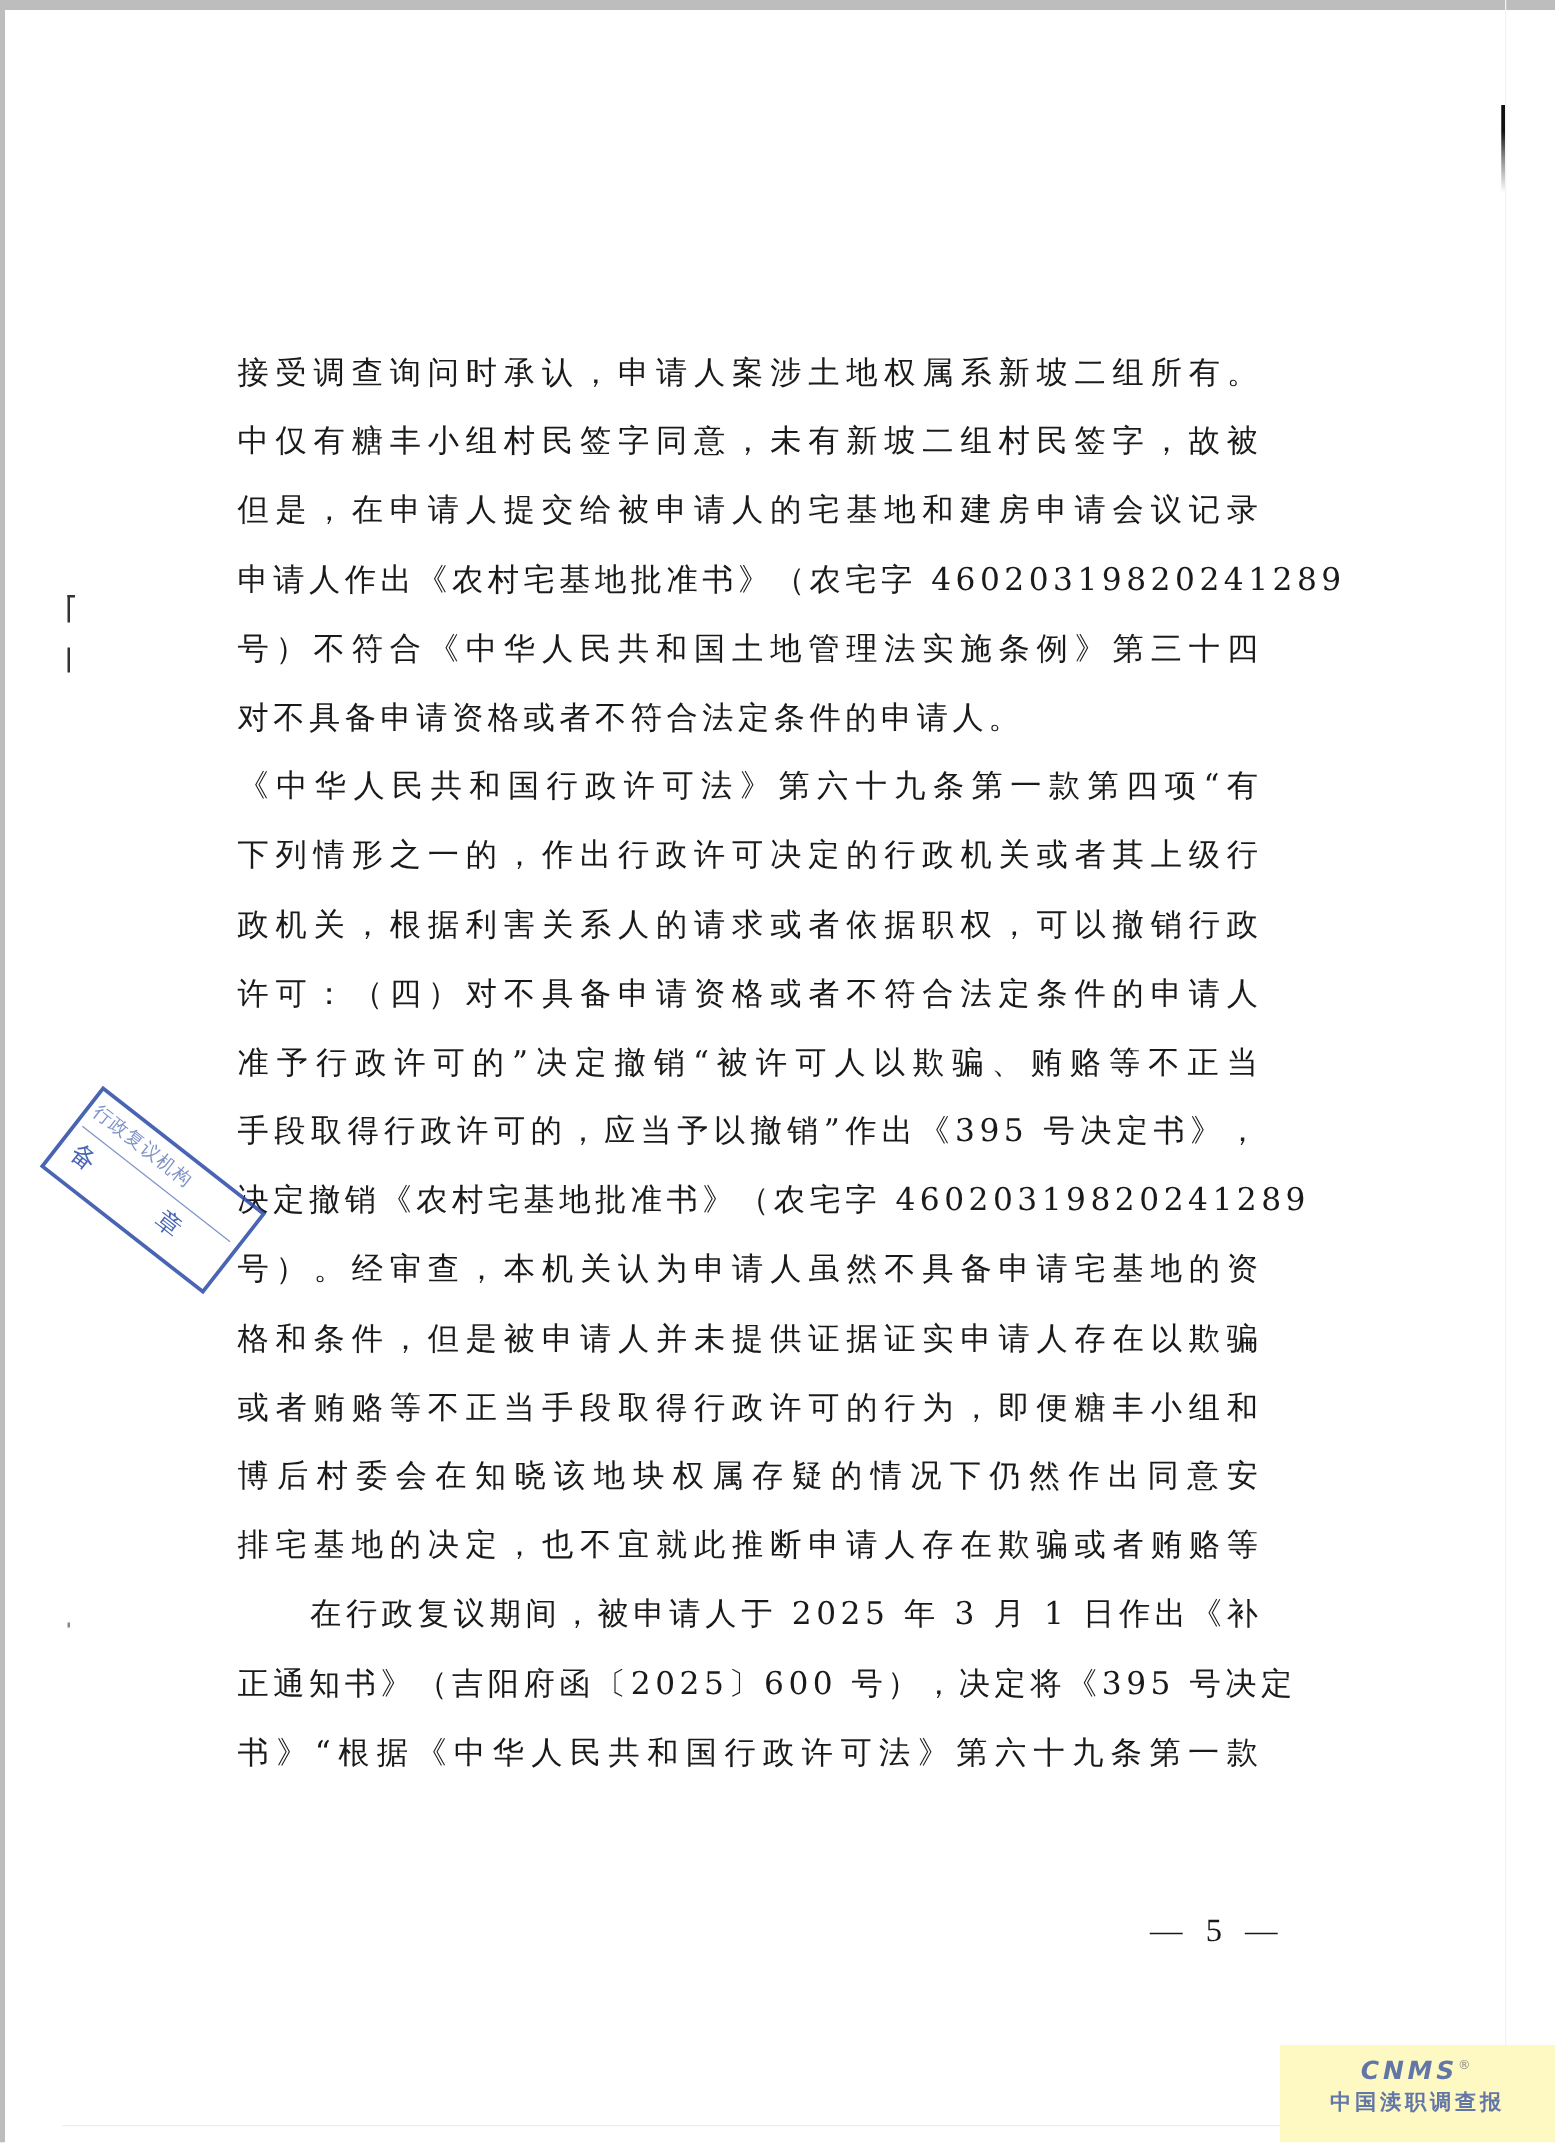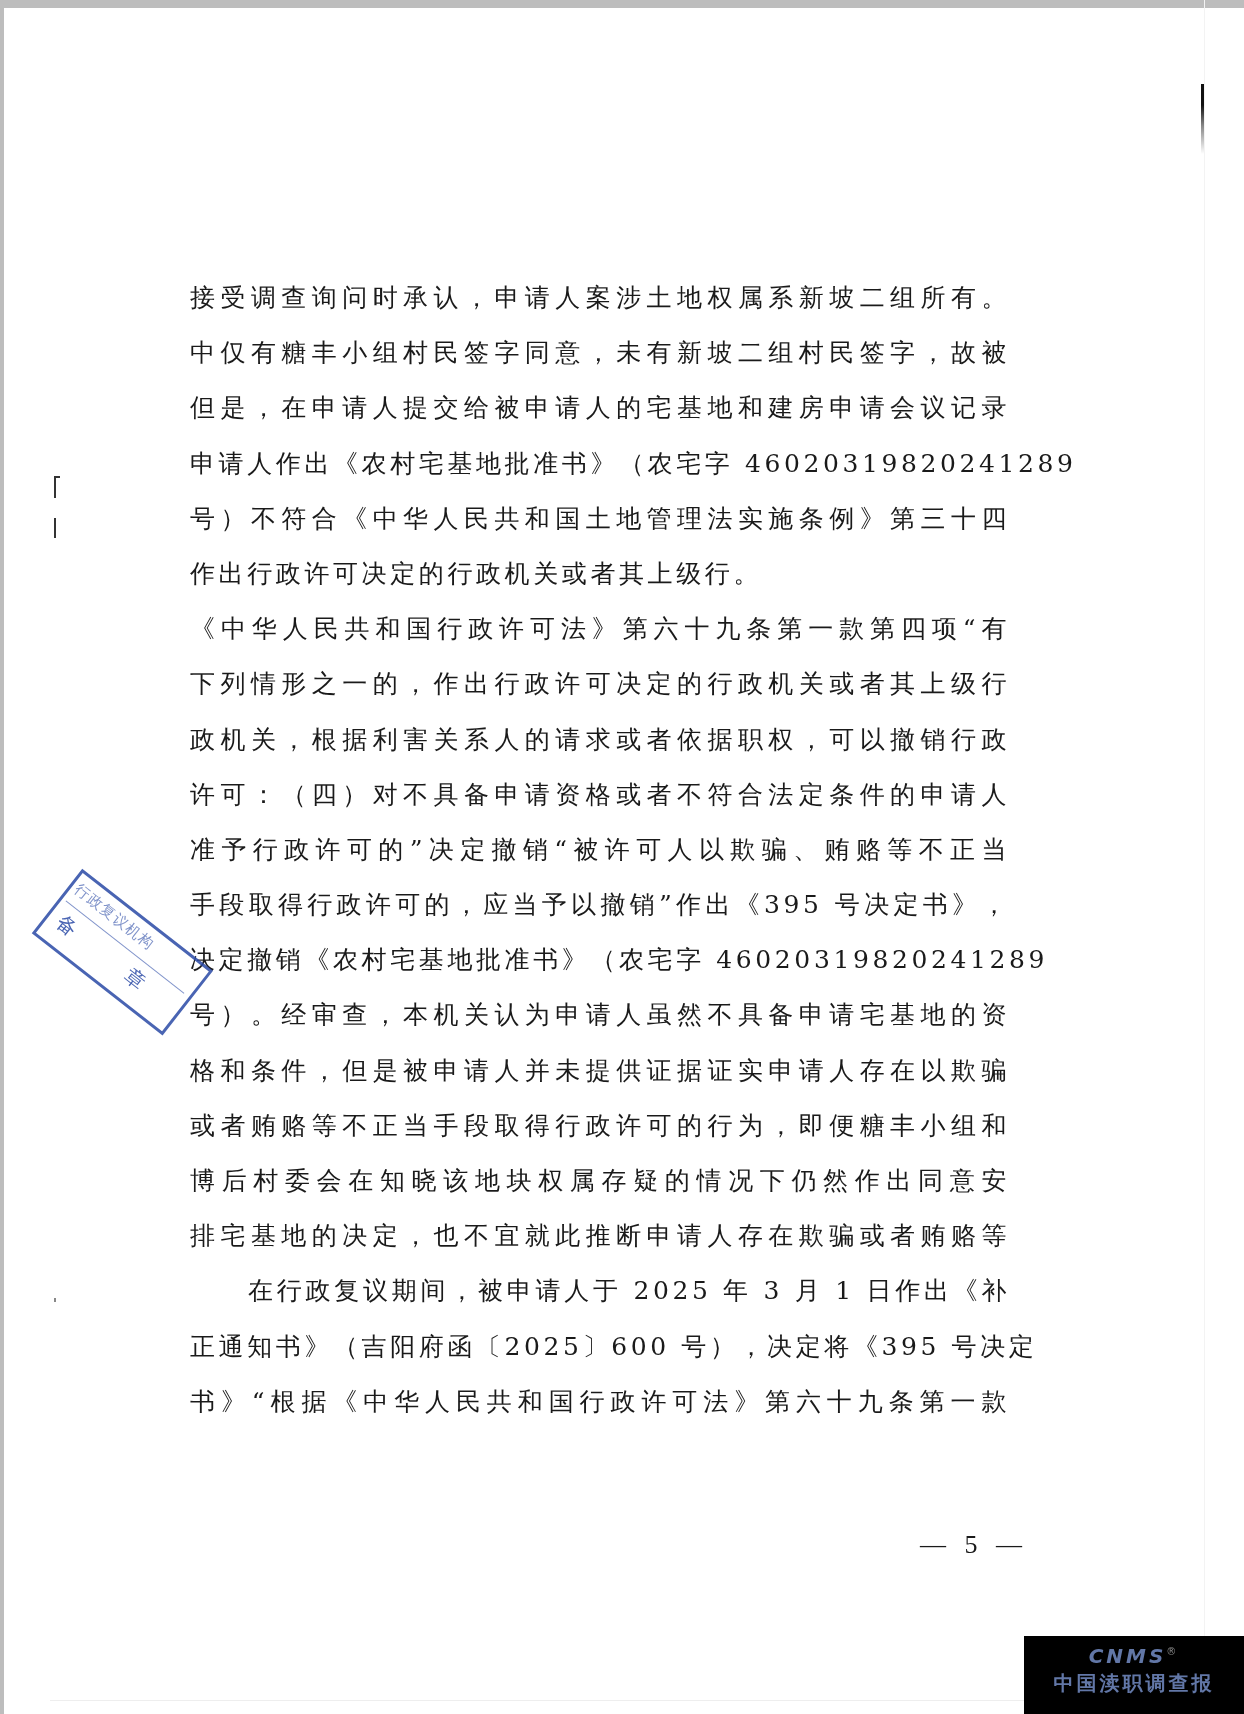--- a/index.html
+++ b/index.html
@@ -47,30 +47,30 @@
   }
   .stamp-top {
     position: absolute; left: 4px; top: 6px; width: 150px; height: 26px;
     border-bottom: 1.5px solid #2a4aa6; white-space: nowrap; overflow: hidden;
     font-size: 15px; opacity: 0.7;
   }
   .stamp-bottom { position: absolute; left: 10px; top: 38px; width: 140px; font-size: 20px; letter-spacing: 30px; }
 
   .watermark {
     position: absolute; left: 1024px; top: 1636px; width: 220px; height: 78px;
-    background: #000000; text-align: center;
+    background: #fef9c3; text-align: center;
   }
   .wm-logo {
     margin-top: 8px; font-family: "DejaVu Sans", sans-serif; font-weight: bold; font-style: italic;
     font-size: 20px; letter-spacing: 3px; color: #6277a7;
   }
   .wm-reg { font-size: 10px; vertical-align: super; color: #8a8a8a; font-style: normal; font-weight: normal; }
   .wm-name {
     margin-top: 2px; font-family: "DejaVu Serif", serif; font-weight: bold;
-    font-size: 20px; letter-spacing: 3px; color: #6277a7;
+    font-size: 17px; letter-spacing: 3px; color: #6277a7;
   }
 </style>
 </head>
 <body>
 
 <div class="top-strip"></div>
 <div class="left-strip"></div>
 <div class="right-line"></div>
 <div class="bottom-line"></div>
 
@@ -78,21 +78,21 @@
 <div class="edge-mark-left-1"></div>
 <div class="edge-mark-left-2"></div>
 <div class="edge-dot"></div>
 
 <div class="doc-body" id="doc-body">
     <div class="line">接受调查询问时承认，申请人案涉土地权属系新坡二组所有。</div>
     <div class="line">中仅有糖丰小组村民签字同意，未有新坡二组村民签字，故被</div>
     <div class="line">但是，在申请人提交给被申请人的宅基地和建房申请会议记录</div>
     <div class="line">申请人作出《农村宅基地批准书》（农宅字 46020319820241289</div>
     <div class="line">号）不符合《中华人民共和国土地管理法实施条例》第三十四</div>
-    <div class="line last">作出行政许可决定的行政机关或者其上级行。</div>
+    <div class="line last">对不具备申请资格或者不符合法定条件的申请人。</div>
     <div class="line">《中华人民共和国行政许可法》第六十九条第一款第四项“有</div>
     <div class="line">下列情形之一的，作出行政许可决定的行政机关或者其上级行</div>
     <div class="line">政机关，根据利害关系人的请求或者依据职权，可以撤销行政</div>
     <div class="line">许可：（四）对不具备申请资格或者不符合法定条件的申请人</div>
     <div class="line">准予行政许可的”决定撤销“被许可人以欺骗、贿赂等不正当</div>
     <div class="line">手段取得行政许可的，应当予以撤销”作出《395 号决定书》，</div>
     <div class="line">决定撤销《农村宅基地批准书》（农宅字 46020319820241289</div>
     <div class="line">号）。经审查，本机关认为申请人虽然不具备申请宅基地的资</div>
     <div class="line">格和条件，但是被申请人并未提供证据证实申请人存在以欺骗</div>
     <div class="line">或者贿赂等不正当手段取得行政许可的行为，即便糖丰小组和</div>

